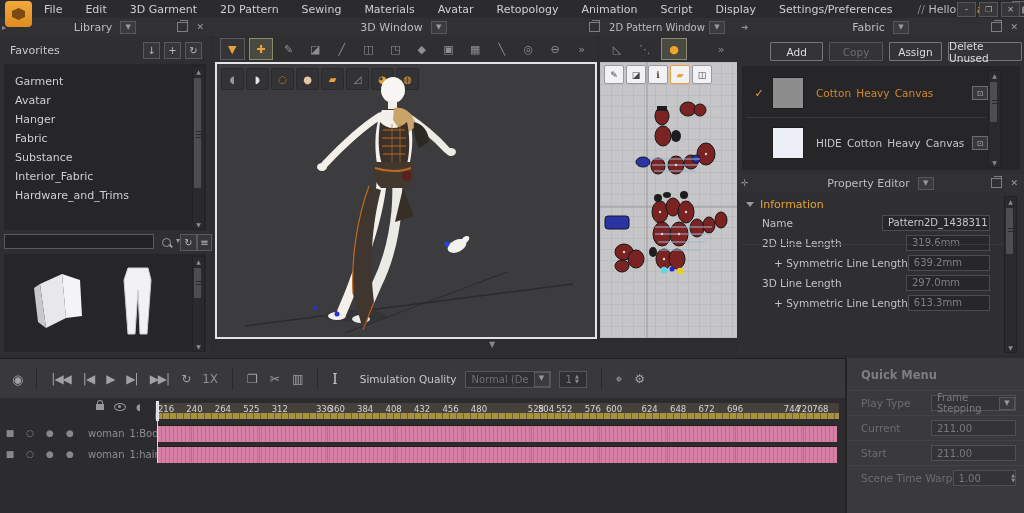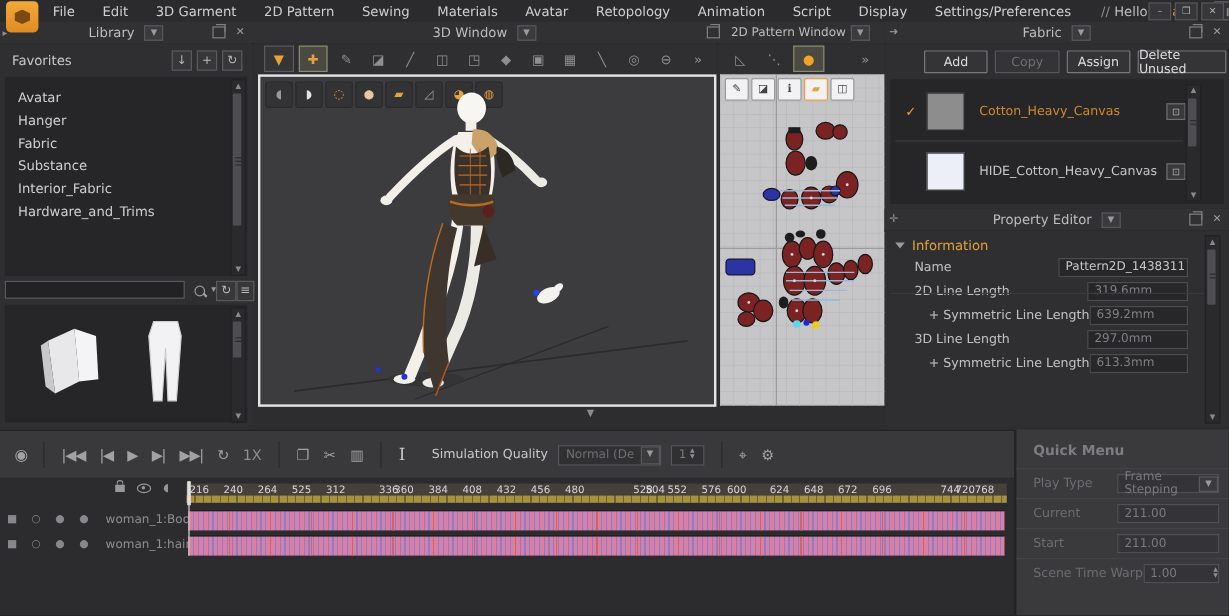--- a/index.html
+++ b/index.html
@@ -185,20 +185,21 @@
 
   <div id="library">
     <div class="abs" style="left:10px;top:8px;color:#c8c8ca;">Favorites</div>
     <div class="abs" id="lib-hdr-icons" style="right:8px;top:6px;display:flex;gap:4px;">
         <span class="sqbtn">↓</span>
         <span class="sqbtn">+</span>
         <span class="sqbtn">↻</span>
       </div>
     <div class="listbox abs" style="left:4px;top:28px;width:202px;height:166px;">
       <div id="lib-items" style="padding-top:8px;">
+          <div class="lib-item">Garment</div>
           <div class="lib-item">Avatar</div>
           <div class="lib-item">Hanger</div>
           <div class="lib-item">Fabric</div>
           <div class="lib-item">Substance</div>
           <div class="lib-item">Interior_Fabric</div>
           <div class="lib-item">Hardware_and_Trims</div>
         </div>
     </div>
     <div class="vscroll" style="left:192px;top:30px;height:162px;">
       <span class="arr" style="top:0;">▲</span>

